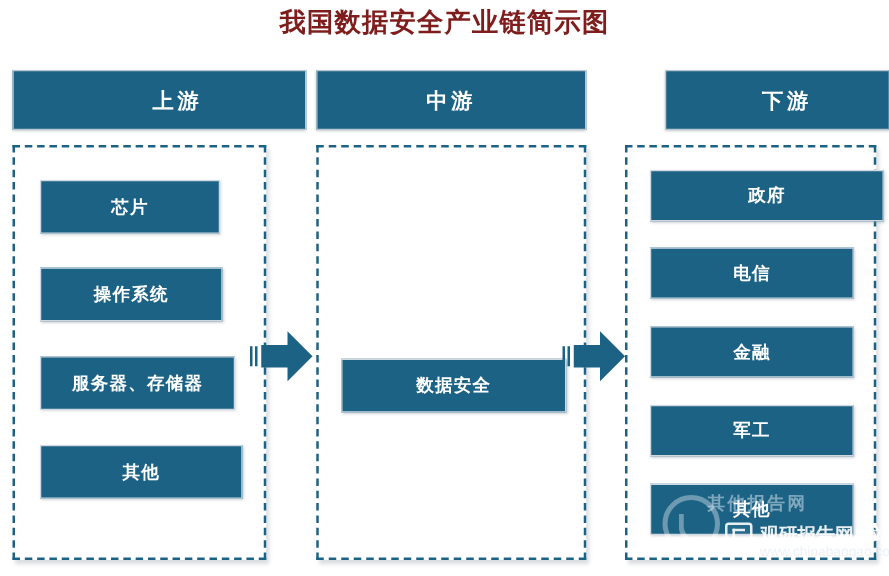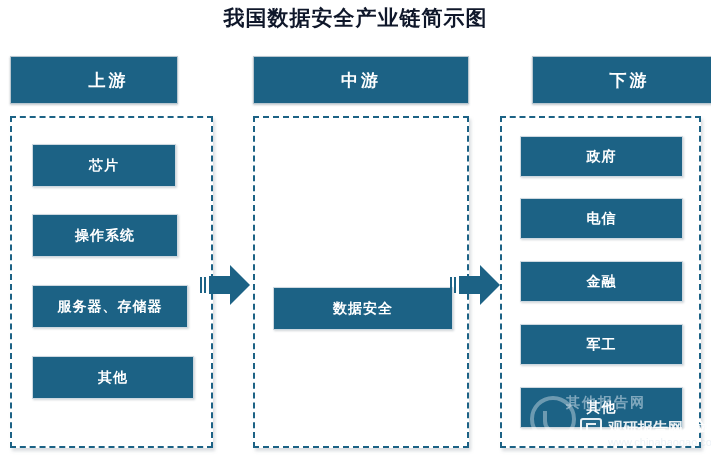--- a/index.html
+++ b/index.html
@@ -16,21 +16,21 @@
   }
 
   #page-title {
     position: absolute;
     top: 4px;
     left: 0;
     width: 711px;
     text-align: center;
     font-size: 21px;
     font-weight: 700;
-    color: #0f172a;
+    color: #7f1d1d;
     letter-spacing: 1px;
     font-family: "Liberation Serif", "DejaVu Serif", serif;
   }
 
   .column {
     position: absolute;
     top: 56px;
   }
 
   .col-head {
@@ -71,21 +71,21 @@
     font-weight: 700;
     display: flex;
     align-items: center;
     justify-content: center;
     letter-spacing: 1px;
     box-shadow: 1px 1px 2px rgba(140,150,160,0.4);
   }
 
   
   #col-upstream      { left: 10px;  width: 203px; }
-  #col-upstream  .col-head { width: 168px; padding-left: 29px; }
+  #col-upstream  .col-head { width: 235px; padding-left: 29px; }
   #col-upstream  .col-body { width: 203px; height: 332px; }
 
   #col-midstream     { left: 253px; width: 216px; }
   #col-midstream .col-head { width: 216px; }
   #col-midstream .col-body { width: 216px; height: 332px; }
 
   #col-downstream    { left: 500px; width: 201px; }
   #col-downstream .col-head { width: 195px; margin-left: 32px; }
   #col-downstream .col-body { width: 201px; height: 332px; }
 
@@ -214,21 +214,21 @@
   <svg width="52" height="48" viewBox="0 0 52 48">
     <path d="M1 16 L1 32 L3 32 L3 16 Z" fill="#1c6285"></path>
     <path d="M5 16 L5 32 L7 32 L7 16 Z" fill="#1c6285"></path>
     <path d="M10 15 L31 15 L31 4 L51 24 L31 44 L31 33 L10 33 Z" fill="#1c6285"></path>
   </svg>
 </div>
 
 <div class="column" id="col-downstream">
   <div class="col-head">下游</div>
   <div class="col-body">
-    <div class="item-box" style="left:18px; top:18px; width:163px; height:41px;text-align:center;">政府</div>
+    <div class="item-box" style="left:18px; top:18px; width:187px; height:41px;text-align:center;">政府</div>
     <div class="item-box" style="left:18px; top:80px; width:163px; height:41px;">电信</div>
     <div class="item-box" style="left:18px; top:143px; width:163px; height:41px;">金融</div>
     <div class="item-box" style="left:18px; top:206px; width:163px; height:41px;">军工</div>
     <div class="item-box" style="left:18px; top:269px; width:163px; height:41px;">其他</div>
   </div>
 </div>
 
 <div id="watermark">
   <div id="wm-ring"></div>
   <div id="wm-big">其他报告网</div>

